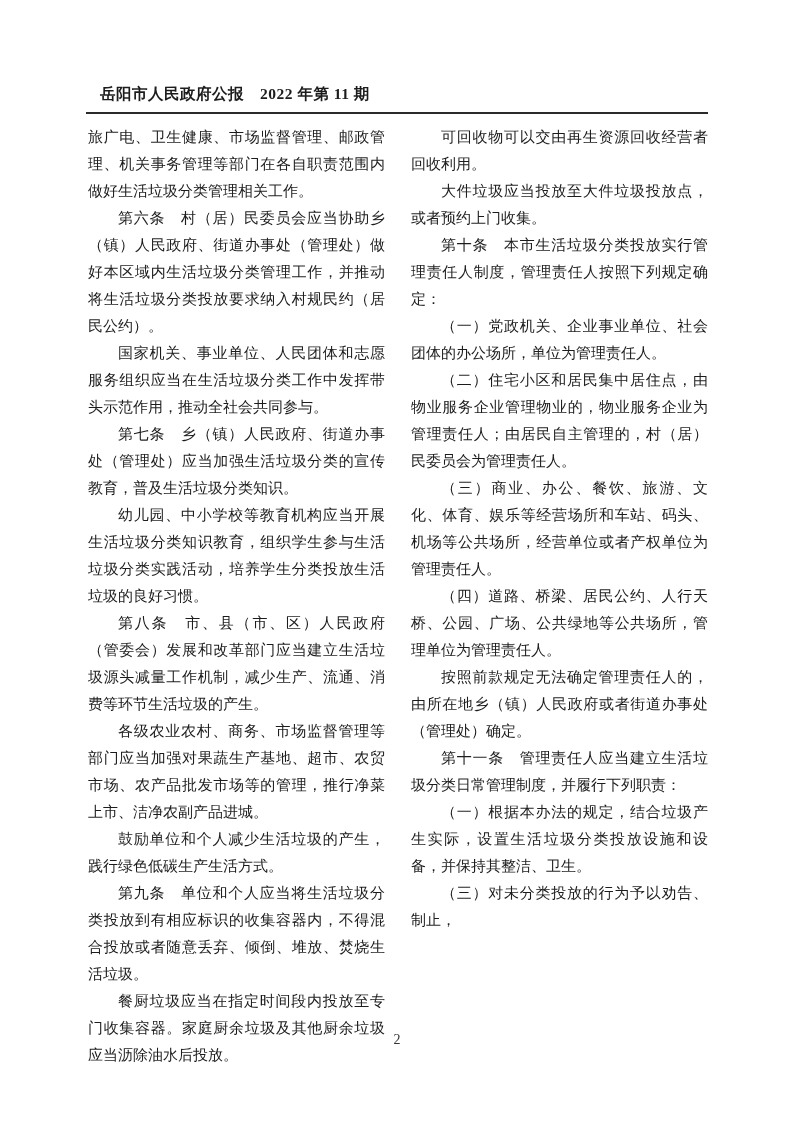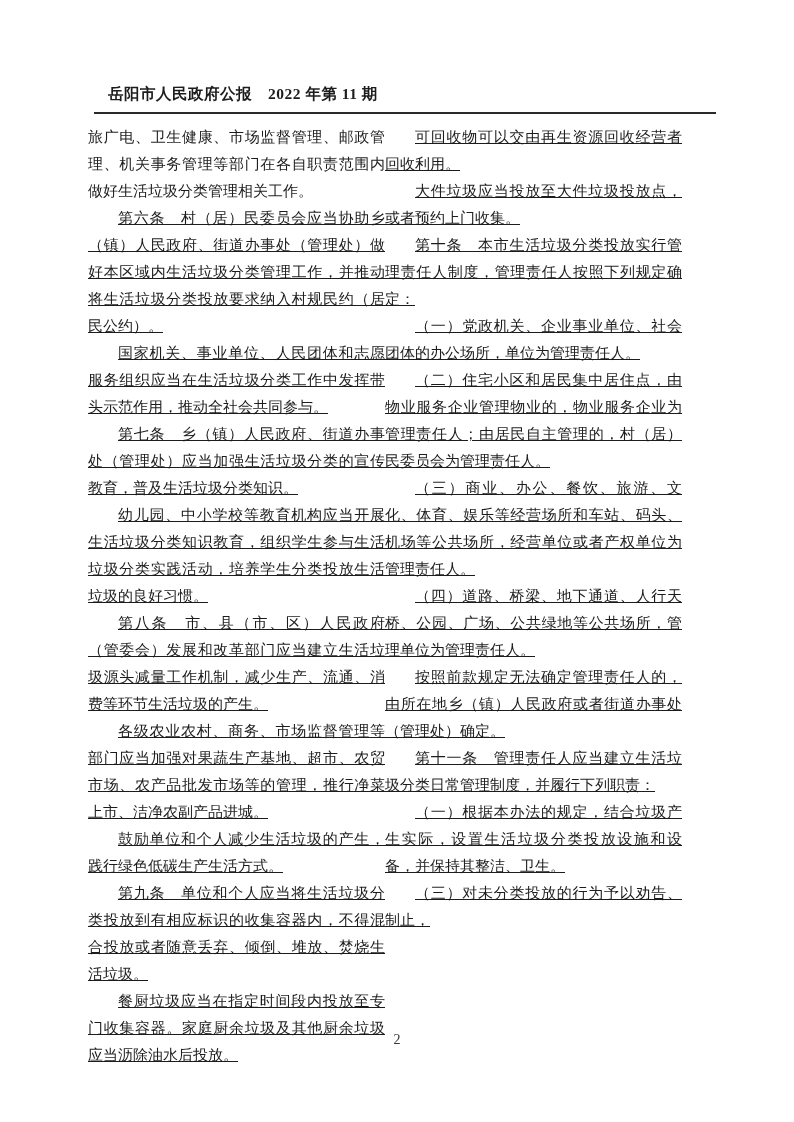--- a/index.html
+++ b/index.html
@@ -11,21 +11,21 @@
     position: relative;
     width: 794px;
     height: 1122px;
     background: #ffffff;
     font-family: "Liberation Serif", "DejaVu Serif", serif;
     color: #1c1c1c;
     overflow: hidden;
   }
   .header {
     position: absolute;
-    left: 94px;
+    left: 86px;
     top: 84px;
     width: 622px;
   }
   .header-title {
     font-size: 15.5px;
     font-weight: bold;
     letter-spacing: 0.5px;
     padding-left: 14px;
     line-height: 20px;
     white-space: nowrap;
@@ -35,32 +35,33 @@
     height: 0;
     border-top: 2px solid #2a2a2a;
     width: 100%;
   }
   .content {
     position: absolute;
     left: 88px;
     top: 124px;
     width: 620px;
     display: flex;
+    justify-content: space-between;
   }
   .column {
     width: 297px;
     font-size: 15px;
     line-height: 27px;
     text-align: justify;
   }
   .column p {
     margin: 0;
     padding: 0;
   }
-  .indent { text-indent: 2em; text-decoration: underline; }
+  .indent { text-indent: 2em; }
   .flush  { text-indent: 0; }
   .footer {
     position: absolute;
     left: 0;
     top: 1030px;
     width: 100%;
     text-align: center;
   }
   .page-number {
     font-size: 14px;
@@ -109,21 +110,21 @@
         <p class="indent">大件垃圾应当投放至大件垃圾投放点，或者预约上门收集。</p>
 
         <p class="indent">第十条　本市生活垃圾分类投放实行管理责任人制度，管理责任人按照下列规定确定：</p>
 
         <p class="indent">（一）党政机关、企业事业单位、社会团体的办公场所，单位为管理责任人。</p>
 
         <p class="indent">（二）住宅小区和居民集中居住点，由物业服务企业管理物业的，物业服务企业为管理责任人；由居民自主管理的，村（居）民委员会为管理责任人。</p>
 
         <p class="indent">（三）商业、办公、餐饮、旅游、文化、体育、娱乐等经营场所和车站、码头、机场等公共场所，经营单位或者产权单位为管理责任人。</p>
 
-        <p class="indent">（四）道路、桥梁、地下通道、人行天桥、公园、广场、公共绿地等公共场所，管理单位为管理责任人。</p>
+        <p class="indent">（四）道路、桥梁、居民公约、人行天桥、公园、广场、公共绿地等公共场所，管理单位为管理责任人。</p>
 
 
 
         <p class="indent">按照前款规定无法确定管理责任人的，由所在地乡（镇）人民政府或者街道办事处（管理处）确定。</p>
 
         <p class="indent">第十一条　管理责任人应当建立生活垃圾分类日常管理制度，并履行下列职责：</p>
 
         <p class="indent">（一）根据本办法的规定，结合垃圾产生实际，设置生活垃圾分类投放设施和设备，并保持其整洁、卫生。</p>
 
 

